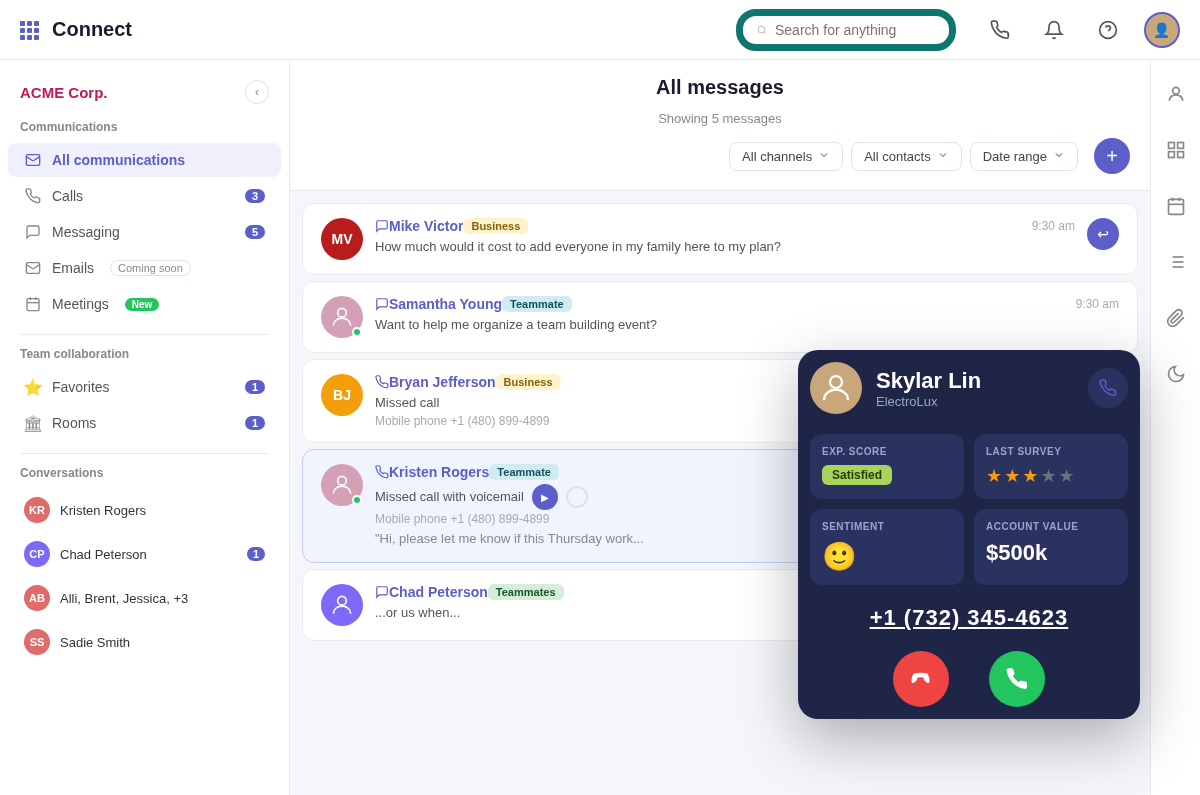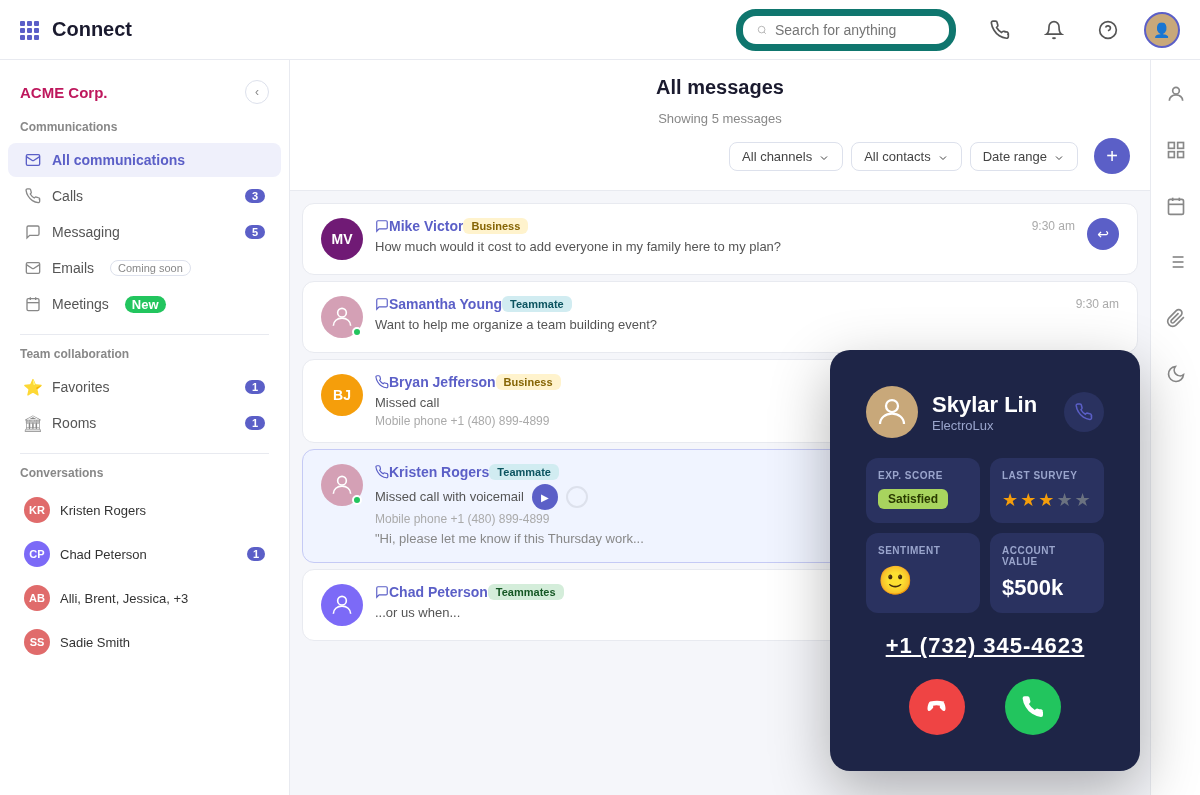--- a/index.html
+++ b/index.html
@@ -24,35 +24,35 @@
     .org-header { display: flex; align-items: center; justify-content: space-between; padding: 0 20px 16px; }
     .org-name { font-size: 15px; font-weight: 700; color: #be185d; }
     .collapse-btn { width: 24px; height: 24px; border: 1px solid #dde1ec; border-radius: 50%; display: flex; align-items: center; justify-content: center; cursor: pointer; color: #888; font-size: 12px; }
     .sidebar-section-label { font-size: 12px; font-weight: 600; color: #888; padding: 0 20px 8px; text-transform: none; letter-spacing: 0; }
     .sidebar-item { display: flex; align-items: center; padding: 8px 16px; cursor: pointer; border-radius: 8px; margin: 1px 8px; gap: 10px; color: #555; font-size: 14px; }
     .sidebar-item.active { background: #eff0fb; color: #5b5fc7; font-weight: 600; }
     .sidebar-item .item-icon { width: 18px; height: 18px; display: flex; align-items: center; justify-content: center; font-size: 16px; color: #888; flex-shrink: 0; }
     .sidebar-item.active .item-icon { color: #5b5fc7; }
     .badge { background: #5b5fc7; color: #fff; border-radius: 10px; font-size: 11px; font-weight: 600; padding: 1px 7px; margin-left: auto; }
     .badge-outline { border: 1px solid #dde1ec; color: #888; border-radius: 10px; font-size: 11px; font-weight: 500; padding: 1px 7px; margin-left: 6px; }
-    .badge-new { background: #22c55e; color: #fff; border-radius: 10px; font-size: 13px; font-weight: 600; padding: 1px 7px; margin-left: 6px; }
+    .badge-new { background: #22c55e; color: #fff; border-radius: 10px; font-size: 10px; font-weight: 600; padding: 1px 7px; margin-left: 6px; }
     .sidebar-divider { height: 1px; background: #e8eaf0; margin: 12px 20px; }
     .sidebar-avatar { width: 26px; height: 26px; border-radius: 50%; display: flex; align-items: center; justify-content: center; font-size: 11px; font-weight: 700; color: #fff; flex-shrink: 0; }
     .conv-name { font-size: 13px; color: #333; flex: 1; }
     .conv-badge { background: #5b5fc7; color: #fff; border-radius: 10px; font-size: 11px; font-weight: 600; padding: 1px 6px; }
 
     
     .content { flex: 1; display: flex; flex-direction: column; overflow: hidden; background: #f5f6fa; }
 
     
     .messages-header { display: flex; align-items: center; padding: 16px 20px; background: #fff; border-bottom: 1px solid #e8eaf0; gap: 12px; flex-shrink: 0; flex-direction: column; }
     .messages-title { font-size: 20px; font-weight: 700; color: #1a1a2e; }
     .messages-count { font-size: 13px; color: #888; }
     .filter-group { display: flex; align-items: center; gap: 8px; margin-left: auto; }
-    .filter-btn { display: flex; align-items: flex-end; gap: 6px; border: 1px solid #dde1ec; border-radius: 8px; padding: 6px 12px; font-size: 13px; color: #444; cursor: pointer; background: #fff; }
+    .filter-btn { display: flex; align-items: flex-start; gap: 6px; border: 1px solid #dde1ec; border-radius: 8px; padding: 6px 12px; font-size: 13px; color: #444; cursor: pointer; background: #fff; }
     .add-btn { width: 36px; height: 36px; background: #5b5fc7; border-radius: 50%; display: flex; align-items: center; justify-content: center; color: #fff; cursor: pointer; font-size: 20px; margin-left: 8px; }
 
     
     .messages-list { flex: 1; overflow-y: auto; padding: 12px; display: flex; flex-direction: column; gap: 6px; }
     .message-card { background: #fff; border-radius: 12px; padding: 14px 18px; cursor: pointer; border: 1px solid #e8eaf0; transition: all 0.15s; position: relative; }
     .message-card.active { background: #f0f4ff; border-color: #c5caf5; }
     .msg-row { display: flex; align-items: flex-start; gap: 12px; }
     .msg-avatar { width: 42px; height: 42px; border-radius: 50%; display: flex; align-items: center; justify-content: center; font-size: 14px; font-weight: 700; color: #fff; flex-shrink: 0; position: relative; }
     .msg-avatar-online { width: 10px; height: 10px; background: #22c55e; border-radius: 50%; position: absolute; bottom: 1px; right: 1px; border: 2px solid #fff; }
     .msg-content { flex: 1; }
@@ -68,21 +68,21 @@
     .msg-subtext { font-size: 12px; color: #aaa; margin-top: 2px; }
     .voicemail-row { display: flex; align-items: center; gap: 8px; margin-top: 4px; }
     .play-btn { width: 26px; height: 26px; background: #5b5fc7; border-radius: 50%; display: flex; align-items: center; justify-content: center; color: #fff; font-size: 10px; cursor: pointer; }
     .progress-circle { width: 22px; height: 22px; border-radius: 50%; border: 2px solid #dde1ec; cursor: pointer; }
 
     
     .right-rail { width: 50px; background: #fff; border-left: 1px solid #e8eaf0; display: flex; flex-direction: column; align-items: center; padding: 16px 0; gap: 20px; }
     .rail-icon { width: 36px; height: 36px; display: flex; align-items: center; justify-content: center; border-radius: 8px; cursor: pointer; color: #888; font-size: 18px; }
 
     
-    .call-card { position: absolute; right: 60px; top: 290px; width: 310px; background: #1e2547; border-radius: 20px; padding: 36px; box-shadow: 0 20px 60px rgba(0,0,0,0.3); z-index: 100; }
+    .call-card { position: absolute; right: 60px; top: 290px; width: 342px; background: #1e2547; border-radius: 20px; padding: 12px; box-shadow: 0 20px 60px rgba(0,0,0,0.3); z-index: 100; }
     .call-card-header { display: flex; align-items: center; gap: 14px; margin-bottom: 20px; }
     .call-avatar { width: 52px; height: 52px; border-radius: 50%; background: #c8a87a; display: flex; align-items: center; justify-content: center; font-size: 18px; font-weight: 700; color: #fff; overflow: hidden; flex-shrink: 0; }
     .call-name { font-size: 22px; font-weight: 700; color: #fff; }
     .call-company { font-size: 13px; color: #9aa5cc; }
     .call-stats { display: grid; grid-template-columns: 1fr 1fr; gap: 10px; margin-bottom: 20px; }
     .stat-box { background: #2a3260; border-radius: 12px; padding: 12px; }
     .stat-label { font-size: 10px; font-weight: 700; color: #9aa5cc; text-transform: uppercase; letter-spacing: 0.5px; margin-bottom: 8px; }
     .stat-badge { background: #a8d45e; color: #2a3a00; font-size: 12px; font-weight: 700; padding: 3px 10px; border-radius: 6px; display: inline-block; }
     .stars { display: flex; gap: 2px; font-size: 18px; }
     .star-filled { color: #f59e0b; }
@@ -275,21 +275,21 @@
               </svg>
           </div>
           <div class="add-btn">+</div>
         </div>
       </div>
 
       <div class="messages-list">
 
         <div class="message-card">
           <div class="msg-row">
-            <div class="msg-avatar" style="background:#701a75;">MV</div>
+            <div class="msg-avatar" style="background:#b91c1c;">MV</div>
             <div class="msg-content">
               <div class="msg-top">
                 <svg width="14" height="14" viewBox="0 0 24 24" fill="none" stroke="#5b5fc7" stroke-width="2">
                     <path d="M21 15a2 2 0 0 1-2 2H7l-4 4V5a2 2 0 0 1 2-2h14a2 2 0 0 1 2 2z"></path>
                   </svg>
                 <span class="msg-name">Mike Victor</span>
                 <span class="msg-tag tag-business">Business</span>
                 <span class="msg-time">9:30 am</span>
               </div>
               <div class="msg-text">How much would it cost to add everyone in my family here to my plan?</div>

